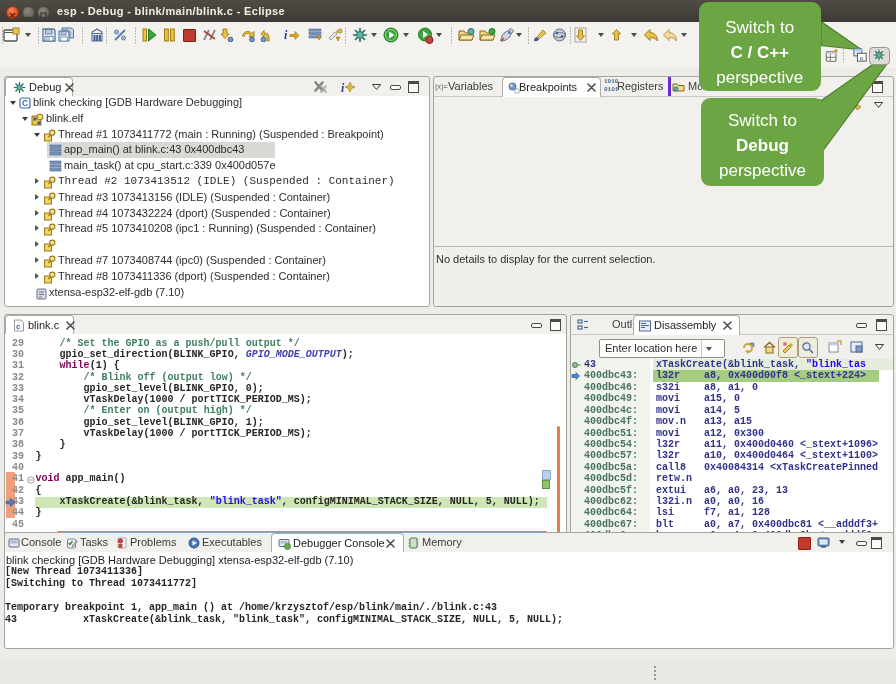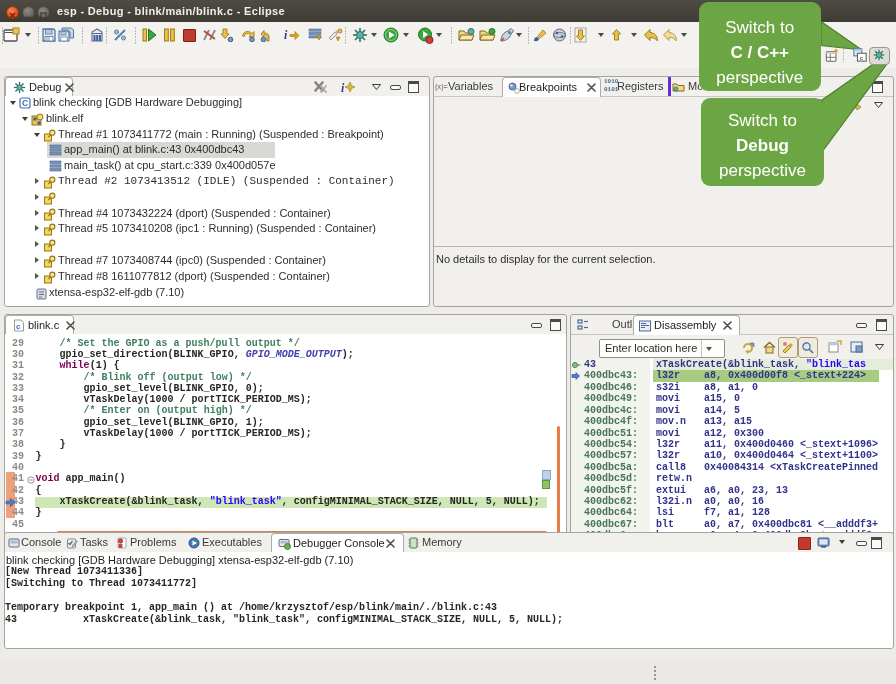--- a/index.html
+++ b/index.html
@@ -326,20 +326,21 @@
           </svg>
           <span style="left:53px">Thread #2 1073413512 (IDLE) (Suspended : Container)</span>
         </div>
       <div class="trow" style="top:93.8px;">
           <i class="arc" style="left:30px"></i>
           <svg class="ticon" style="left:38px" width="13" height="13" viewBox="0 0 13 13">
             <rect x="1.5" y="5" width="7" height="7" fill="#f0d564" stroke="#95781c" stroke-width="1"></rect>
             <path d="M5.5 8 L9 4.5" stroke="#95781c" stroke-width="1.4"></path>
             <circle cx="9.3" cy="3.7" r="2.6" fill="#f6e38e" stroke="#95781c" stroke-width="1.1"></circle>
           </svg>
+          <span style="left:53px">Thread #3 1073413156 (IDLE) (Suspended : Container)</span>
         </div>
       <div class="trow" style="top:109.6px;">
           <i class="arc" style="left:30px"></i>
           <svg class="ticon" style="left:38px" width="13" height="13" viewBox="0 0 13 13">
             <rect x="1.5" y="5" width="7" height="7" fill="#f0d564" stroke="#95781c" stroke-width="1"></rect>
             <path d="M5.5 8 L9 4.5" stroke="#95781c" stroke-width="1.4"></path>
             <circle cx="9.3" cy="3.7" r="2.6" fill="#f6e38e" stroke="#95781c" stroke-width="1.1"></circle>
           </svg>
           <span style="left:53px">Thread #4 1073432224 (dport) (Suspended : Container)</span>
         </div>
@@ -369,21 +370,21 @@
           </svg>
           <span style="left:53px">Thread #7 1073408744 (ipc0) (Suspended : Container)</span>
         </div>
       <div class="trow" style="top:172.8px;">
           <i class="arc" style="left:30px"></i>
           <svg class="ticon" style="left:38px" width="13" height="13" viewBox="0 0 13 13">
             <rect x="1.5" y="5" width="7" height="7" fill="#f0d564" stroke="#95781c" stroke-width="1"></rect>
             <path d="M5.5 8 L9 4.5" stroke="#95781c" stroke-width="1.4"></path>
             <circle cx="9.3" cy="3.7" r="2.6" fill="#f6e38e" stroke="#95781c" stroke-width="1.1"></circle>
           </svg>
-          <span style="left:53px">Thread #8 1611077812 (dport) (Suspended : Container)</span>
+          <span style="left:53px">Thread #8 1073411336 (dport) (Suspended : Container)</span>
         </div>
       <div class="trow" style="top:188.6px;">
           <svg class="ticon" style="left:30px" width="13" height="13" viewBox="0 0 13 13">
             <rect x="2" y="2" width="9" height="10" rx="1" fill="#d7dbe2" stroke="#6a7284" stroke-width="1"></rect>
             <g stroke="#6a7284" stroke-width="1">
               <line x1="4" y1="5" x2="9" y2="5"></line>
               <line x1="4" y1="7.5" x2="9" y2="7.5"></line>
               <line x1="4" y1="10" x2="7" y2="10"></line>
             </g>
           </svg>

